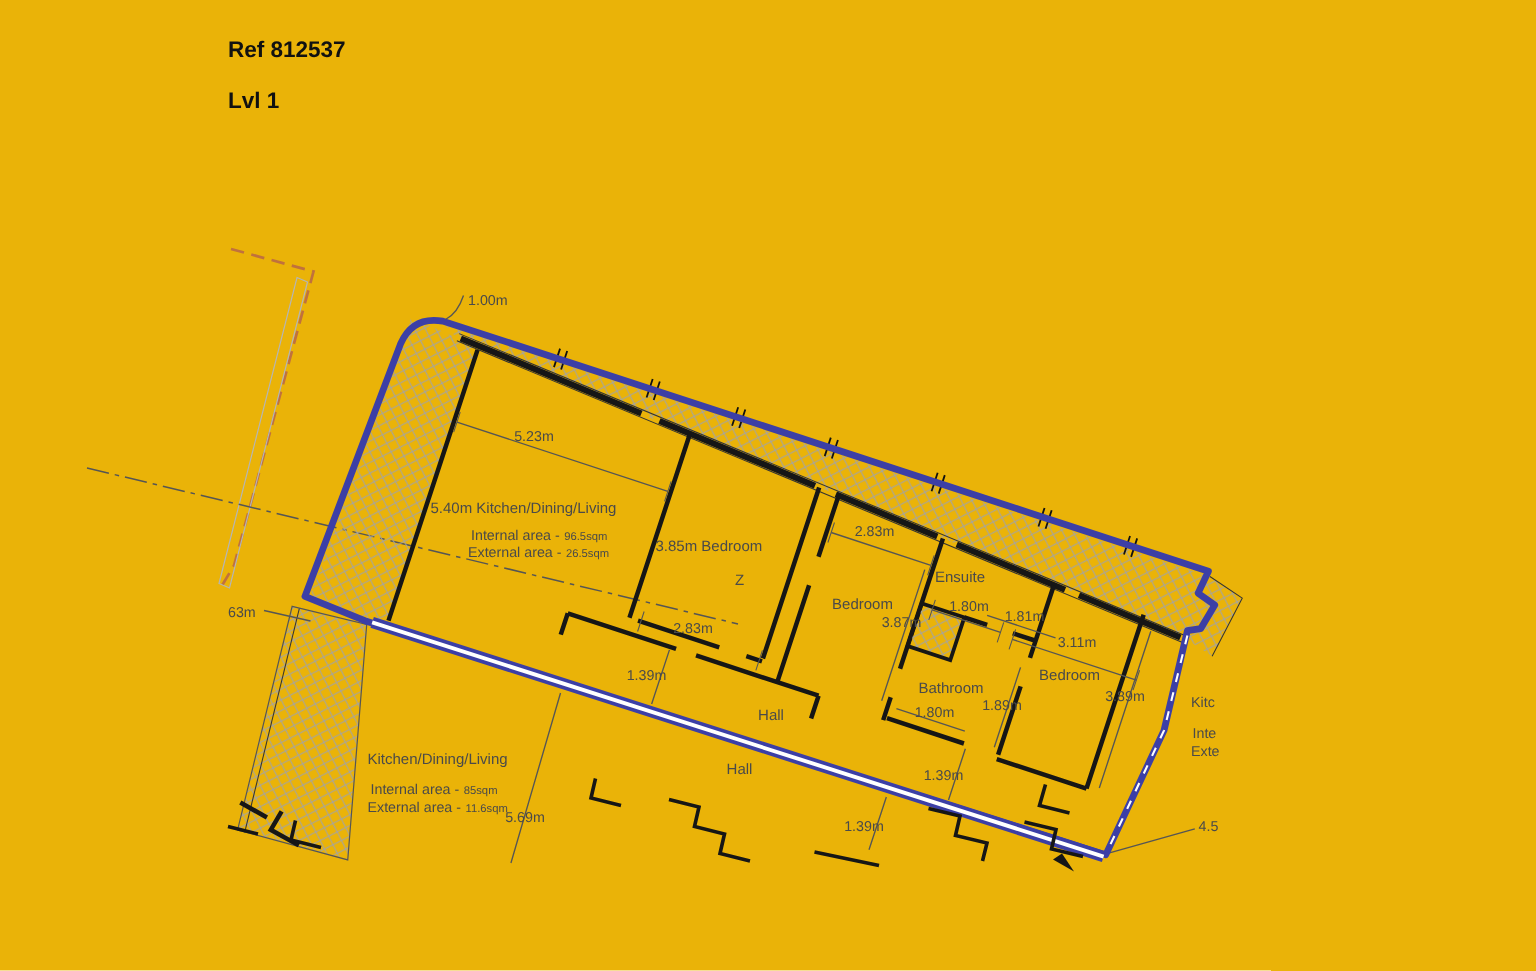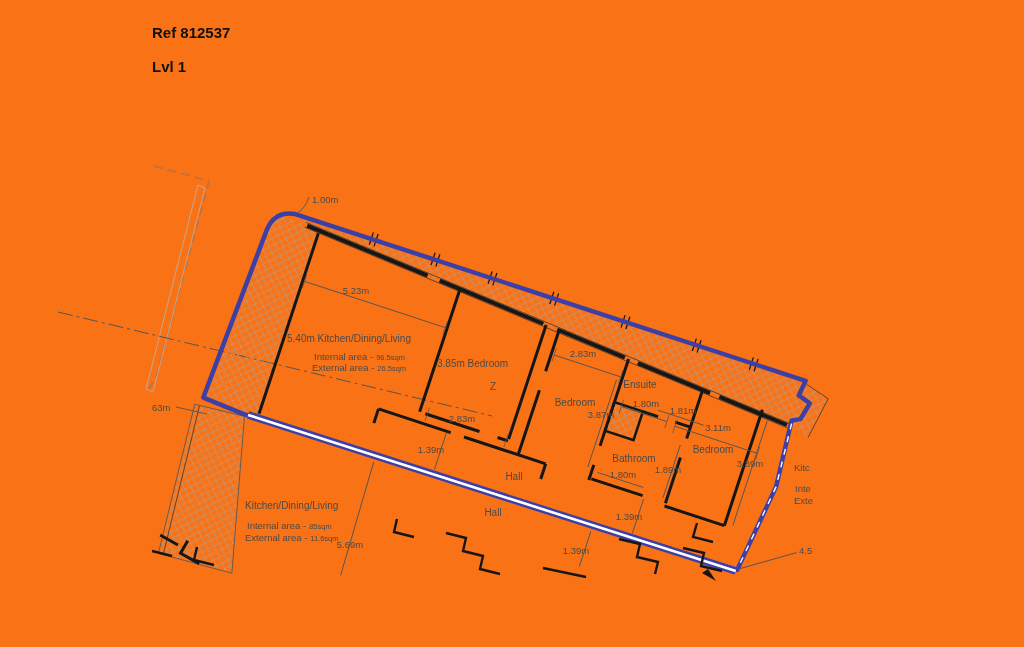--- a/index.html
+++ b/index.html
@@ -1,16 +1,16 @@
 <!DOCTYPE html>
 <html><head>
 <meta charset="utf-8">
 <style>
   html,body{margin:0;padding:0;background:#ffffff;}
-  .canvas{position:relative;width:1024px;height:647px;background:#f97316;overflow:hidden;
+  .canvas{position:relative;width:1024px;height:647px;background:#eab308;overflow:hidden;
           font-family:"Liberation Sans", sans-serif;}
   svg text{font-family:"Liberation Sans", sans-serif;fill:#4a4a4a;}
   .hdr{font-weight:bold;font-size:15px;fill:#111;}
   .dim{font-size:9.5px;}
   .room{font-size:10px;}
   .small{font-size:7.5px;}
   .wall{stroke:#161616;fill:none;stroke-linecap:butt;}
   .dimln{stroke:#555;stroke-width:0.9;fill:none;}
   .ext{stroke:#555;stroke-width:0.7;fill:none;}
   .thin{stroke:#333;stroke-width:0.7;fill:none;}

